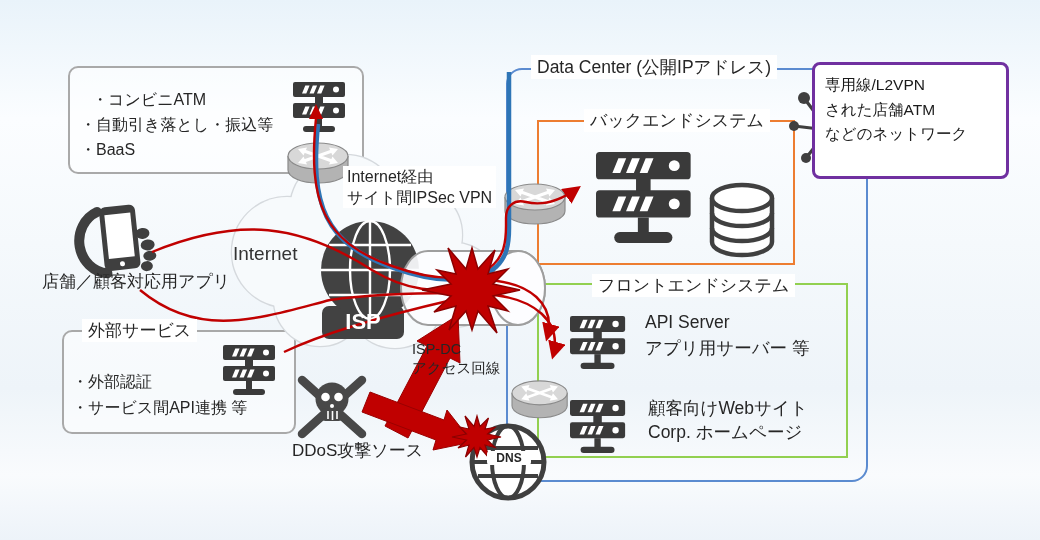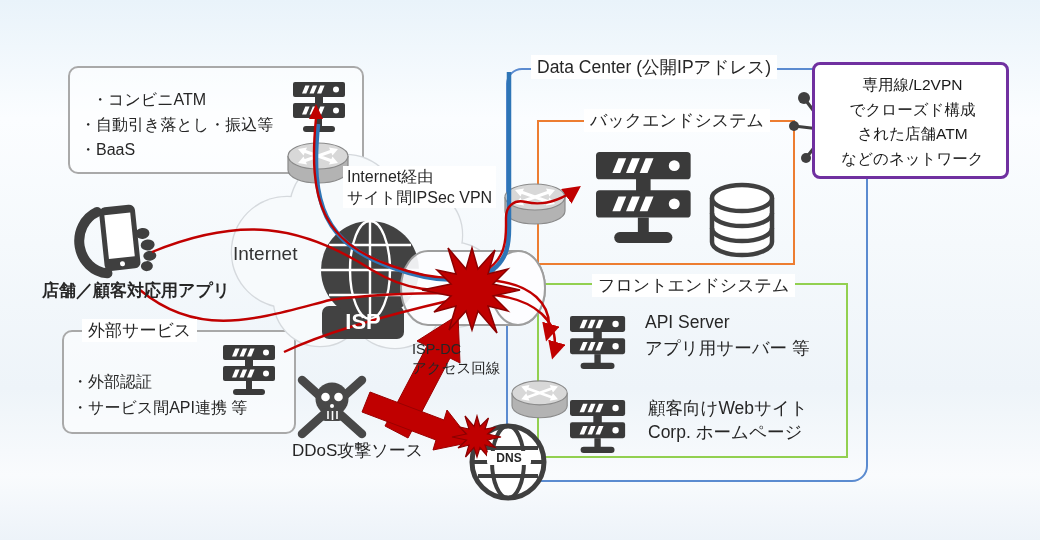--- a/index.html
+++ b/index.html
@@ -167,23 +167,22 @@
     <g stroke="#3f3f3f" fill="none">
       <circle cx="508" cy="462" r="36" stroke-width="5" fill="#fff"></circle>
       <ellipse cx="508" cy="462" rx="16" ry="36" stroke-width="4"></ellipse>
       <path d="M478,448 H538 M478,476 H538 M472,462 H544" stroke-width="4"></path>
     </g>
 
     <polygon points="501,437 487.5,440 495,447.5 485,445 489.5,458.5 480,447.5 477,457 474,447.5 465.5,457 469,445 458,448 466.5,440 452,437 466.5,434 459.5,427 469,429 465,416 474,426.5 477,416 480,426.5 488.5,418 485,429 495,427.5 487.5,434" fill="#C00000" stroke="#8b0000" stroke-width="1.2"></polygon>
   </svg>
 
   <div class="box purple-box" style="left:812px;top:62px;width:197px;height:117px;">
-    <div style="padding:8px 0 0 4px;font-size:15.5px;line-height:24.5px;color:#1a1a1a;text-align:center;">
+    <div style="padding:8px 0 0 10px;font-size:15.5px;line-height:24.5px;color:#1a1a1a;">
       <div>専用線/L2VPN</div>
-      <div>でクローズド構成</div>
       <div>された店舗ATM</div>
       <div>などのネットワーク</div>
     </div>
   </div>
 
   <div class="lbl item-16" style="left:80px;top:90px;margin-left:12px;">・コンビニATM</div>
   <div class="lbl item-16" style="left:80px;top:115px;">・自動引き落とし・振込等</div>
   <div class="lbl item-16" style="left:80px;top:140px;">・BaaS</div>
 
   <div class="lbl patch" style="left:343px;top:166px;font-size:16px;line-height:21px;padding:0 4px;">
@@ -197,21 +196,21 @@
   <div class="lbl patch title-17" style="left:592px;top:274px;">フロントエンドシステム</div>
 
   <div class="lbl" style="left:645px;top:312px;font-size:17.5px;">API Server</div>
   <div class="lbl" style="left:645px;top:336px;font-size:17.5px;">アプリ用サーバー 等</div>
   <div class="lbl" style="left:648px;top:396px;font-size:17.5px;">顧客向けWebサイト</div>
   <div class="lbl" style="left:648px;top:420px;font-size:17.5px;">Corp. ホームページ</div>
 
   <div class="lbl" style="left:233px;top:243px;font-size:19px;color:#333;">Internet</div>
   <div class="lbl" style="left:322px;top:309px;width:82px;text-align:center;font-size:22px;font-weight:bold;color:#fff;z-index:6;">ISP</div>
 
-  <div class="lbl title-17" style="left:42px;top:279px;font-weight:bold;">店舗／顧客対応用アプリ</div>
+  <div class="lbl title-17" style="left:42px;top:270px;">店舗／顧客対応用アプリ</div>
 
   <div class="lbl patch title-17" style="left:82px;top:319px;">外部サービス</div>
   <div class="lbl item-16" style="left:72px;top:372px;">・外部認証</div>
   <div class="lbl item-16" style="left:72px;top:398px;">・サービス間API連携 等</div>
 
   <div class="lbl" style="left:412px;top:340px;width:122px;text-align:left;font-size:14.5px;line-height:19px;">
     <div>ISP-DC</div>
     <div>アクセス回線</div>
   </div>
 

